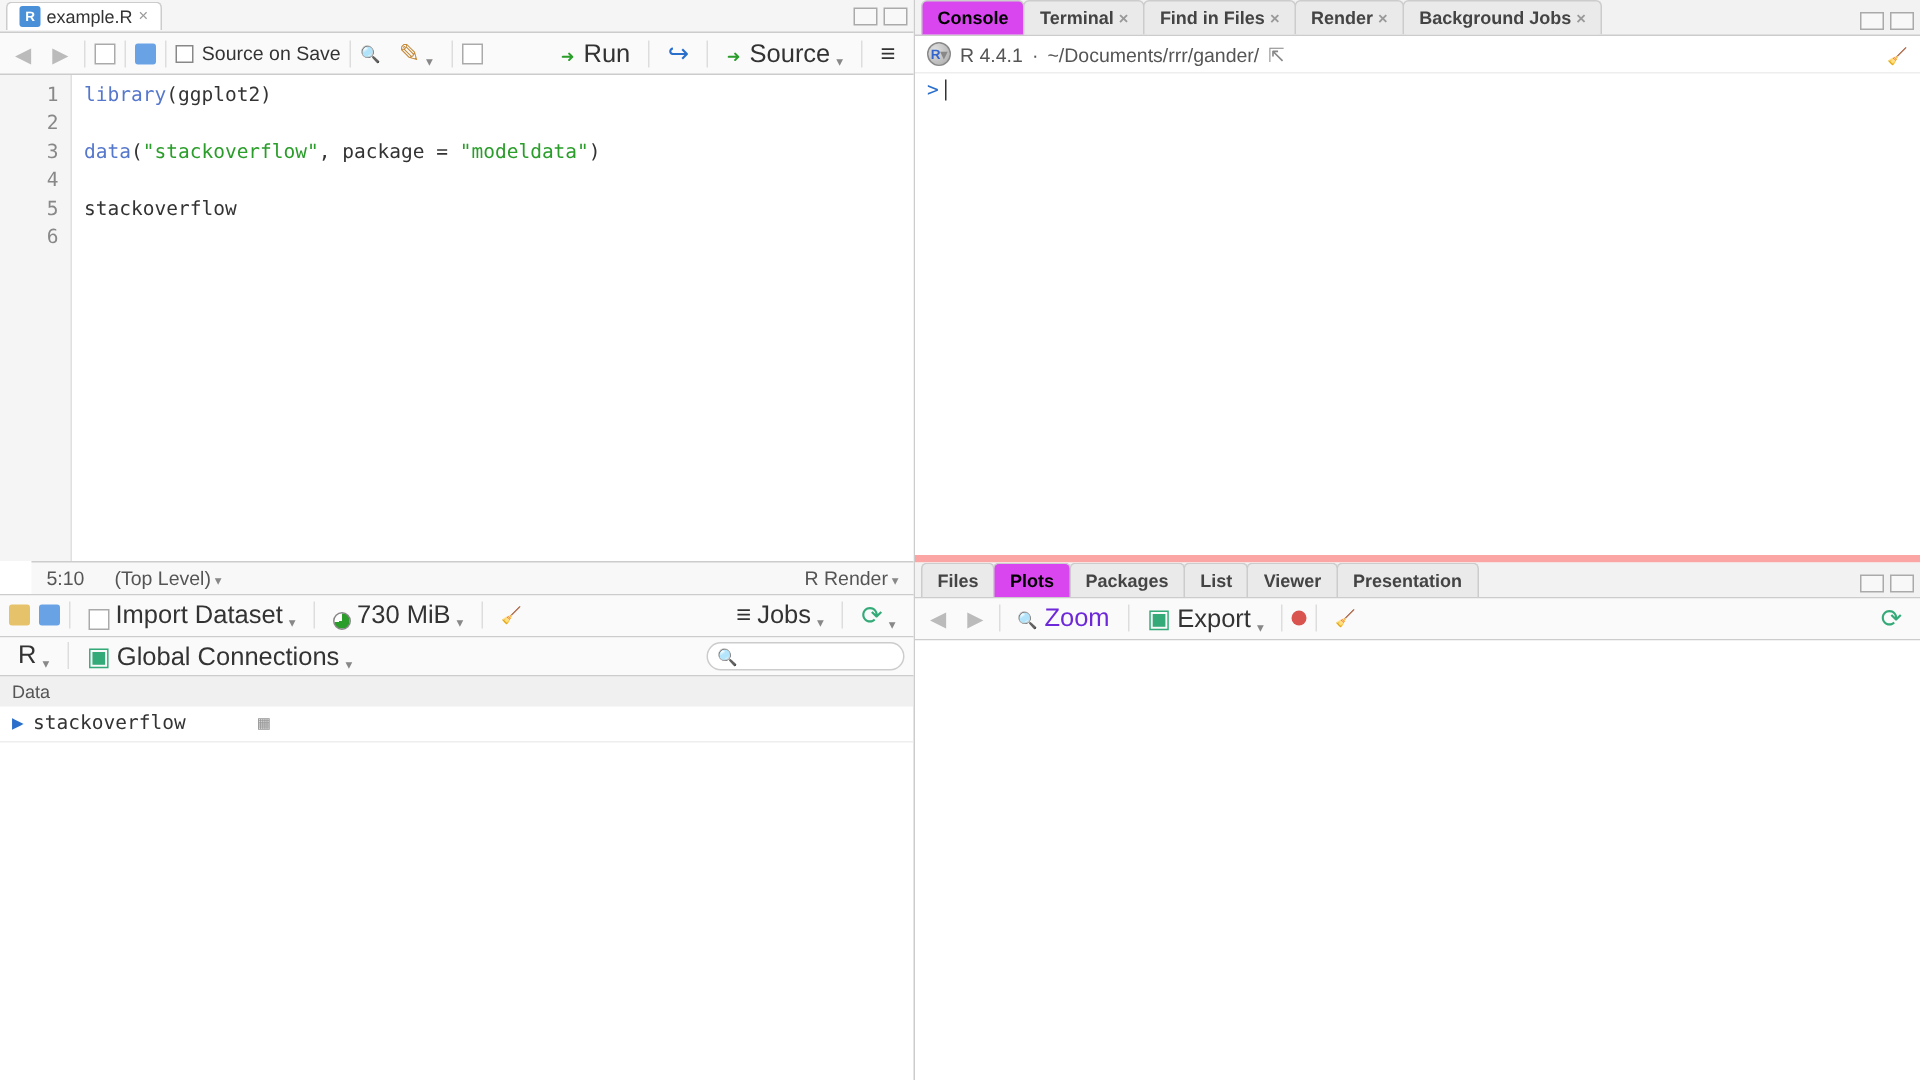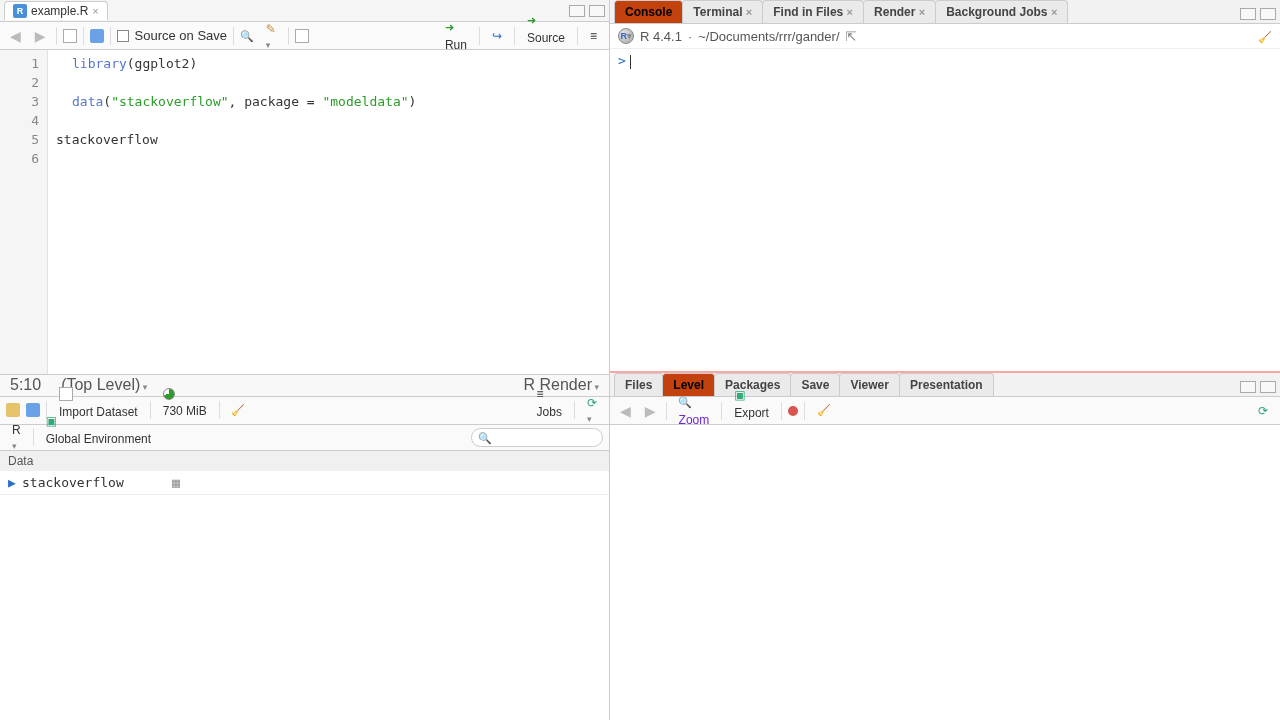--- a/index.html
+++ b/index.html
@@ -10,40 +10,40 @@
 
 .tab-bar { display: flex; align-items: center; background: #f5f5f5; border-bottom: 1px solid #ccc; height: 22px; padding-left: 4px; }
 .tab { display: flex; align-items: center; gap: 4px; padding: 2px 8px; background: #fff; border: 1px solid #ccc; border-bottom: none; border-radius: 4px 4px 0 0; font-size: 12px; margin-right: 2px; }
 .tab .close { color: #999; font-size: 11px; cursor: pointer; }
 .tab-spacer { flex: 1; }
 .win-controls { display: flex; gap: 4px; padding-right: 4px; }
 .win-btn { width: 16px; height: 12px; border: 1px solid #aaa; background: #f8f8f8; cursor: pointer; }
 
 
 .toolbar { display: flex; align-items: center; gap: 6px; padding: 3px 6px; border-bottom: 1px solid #ccc; background: #fafafa; height: 28px; }
-.toolbar .btn { display: flex; align-items: flex-start; gap: 4px; padding: 2px 6px; font-size: 12px; border-radius: 3px; cursor: pointer; flex-direction: column; }
+.toolbar .btn { display: flex; align-items: flex-end; gap: 4px; padding: 2px 6px; font-size: 17px; border-radius: 3px; cursor: pointer; }
 .toolbar .sep { width: 1px; height: 18px; background: #ddd; }
 .checkbox { width: 12px; height: 12px; border: 1px solid #888; background: #fff; }
 .spacer { flex: 1; }
 
 
 .editor-pane { flex: 1; display: flex; overflow: hidden; background: #fff; }
 .gutter { width: 48px; background: #f5f5f5; border-right: 1px solid #e0e0e0; text-align: right; padding: 4px 8px 4px 4px; color: #888; font-family: "Menlo", "Consolas", monospace; font-size: 13px; line-height: 19px; }
 .code { flex: 1; padding: 4px 8px; font-family: "Menlo", "Consolas", monospace; font-size: 13px; line-height: 19px; white-space: pre; }
-.code .fn { color: #5577cc; margin-left: 16px; }
+.code .fn { color: #5577cc; }
 .code .str { color: #2a9d2a; }
 
 
-.status-bar { display: flex; align-items: center; padding: 3px 10px; border-top: 1px solid #ccc; background: #f8f8f8; font-size: 16px; color: #555; height: 22px; }
+.status-bar { display: flex; align-items: center; padding: 3px 10px; border-top: 1px solid #ccc; background: #f8f8f8; font-size: 13px; color: #555; height: 22px; margin-left: 21px; }
 .status-bar .status-right { margin-left: auto; }
 
 
 .pane-tabs { display: flex; align-items: flex-end; background: #f2f2f2; border-bottom: 1px solid #ccc; padding-left: 4px; height: 24px; gap: 0px; }
 .pane-tab { padding: 4px 10px; font-size: 12px; border: 1px solid #ccc; border-bottom: none; background: #eaeaea; border-radius: 4px 4px 0 0; cursor: pointer; margin-right: -1px; color: #444; font-weight: 600; }
-.pane-tab.active { background: #c2410c; color: #000; }
+.pane-tab.active { background: #d946ef; color: #000; }
 .pane-tabs .tab-spacer { flex: 1; }
 
 
 .env-pane { flex: 1; display: flex; flex-direction: column; border-top: 1px solid #ccc; min-height: 200px; }
 .env-body { flex: 1; overflow: auto; }
 .env-section { padding: 3px 8px; background: #f0f0f0; font-size: 12px; color: #555; }
 .env-row { display: flex; align-items: center; padding: 4px 8px; font-family: "Menlo","Consolas",monospace; font-size: 13px; border-bottom: 1px solid #eee; }
 .env-row .expand { width: 14px; color: #2a6fcc; }
 .env-row .name { width: 150px; }
 .env-row .desc { flex: 1; color: #333; }
@@ -52,21 +52,21 @@
 .search-box input { border: none; outline: none; width: 100px; font-size: 12px; }
 
 
 .console-pane { flex: 1; display: flex; flex-direction: column; overflow: hidden; }
 .console-header { padding: 4px 8px; font-size: 13px; color: #555; border-bottom: 1px solid #eee; display: flex; align-items: center; gap: 6px; }
 .console-body { flex: 1; padding: 4px 8px; font-family: "Menlo","Consolas",monospace; font-size: 13px; }
 .console-body .prompt { color: #2a6fcc; }
 .cursor-line { display:inline-block; border-left: 1px solid #333; height: 14px; vertical-align: middle; margin-left:4px;}
 
 
-.plots-pane { flex: 1; border-top: 2px solid #fca5a5; display: flex; flex-direction: column; }
+.plots-pane { flex: 1; border-top: 5px solid #fca5a5; display: flex; flex-direction: column; }
 .plots-body { flex: 1; background: #fff; }
 
 .r-icon { width:16px; height:16px; border-radius:50%; background: radial-gradient(circle at 30% 30%, #e0e0e0, #aaa); border:1px solid #888; display:inline-flex; align-items:center; justify-content:center; font-size:9px; font-weight:bold; color:#3366cc;}
 .r-file-icon { width:14px;height:14px; background:#4a90d9; border-radius:2px; display:inline-flex;align-items:center;justify-content:center;font-size:9px;color:#fff;font-weight:bold;}
 .dropdown-caret::after { content:" ▾"; font-size:9px; color:#888;}
 .save-icon { width:14px;height:14px;background:#6aa2e6;border-radius:2px;}
 .folder-icon{width:14px;height:14px;background:#e6c36a;border-radius:2px;}
 .wand-icon::before{content:"✎";color:#c38a3a;}
 .broom-icon::before{content:"🧹";font-size:11px;}
 .mag-icon::before{content:"🔍";font-size:11px;}
@@ -171,21 +171,21 @@
           <span>Jobs</span>
         </div>
       <div class="sep"></div>
       <span class="btn dropdown-caret refresh-icon"></span>
     </div>
     <div class="toolbar" style="height:26px">
       <div class="btn dropdown-caret">R</div>
       <div class="sep"></div>
       <div class="btn dropdown-caret">
           <span style="color:#3a7">▣</span> 
-          <span>Global Environment</span>
+          <span>Global Connections</span>
         </div>
       <div class="spacer"></div>
       <div class="search-box">
         <span class="mag-icon"></span>
         <input type="text" style="">
       </div>
     </div>
     <div class="env-body">
       <div class="env-section">Data</div>
       <div class="env-row">
@@ -222,23 +222,23 @@
       <span class="broom-icon"></span>
     </div>
     <div class="console-body">
       <span class="prompt">&gt;</span><span class="cursor-line"></span>
     </div>
   </div>
 
   <div class="plots-pane">
     <div class="pane-tabs">
       <div class="pane-tab">Files</div>
-      <div class="pane-tab active">Level</div>
+      <div class="pane-tab active">Plots</div>
       <div class="pane-tab">Packages</div>
-      <div class="pane-tab">Save</div>
+      <div class="pane-tab">List</div>
       <div class="pane-tab">Viewer</div>
       <div class="pane-tab">Presentation</div>
       <div class="tab-spacer"></div>
       <div class="win-controls" style="padding-bottom:3px;">
         <div class="win-btn"></div>
         <div class="win-btn"></div>
       </div>
     </div>
     <div class="toolbar">
       <span class="nav-arrow">◀</span>

